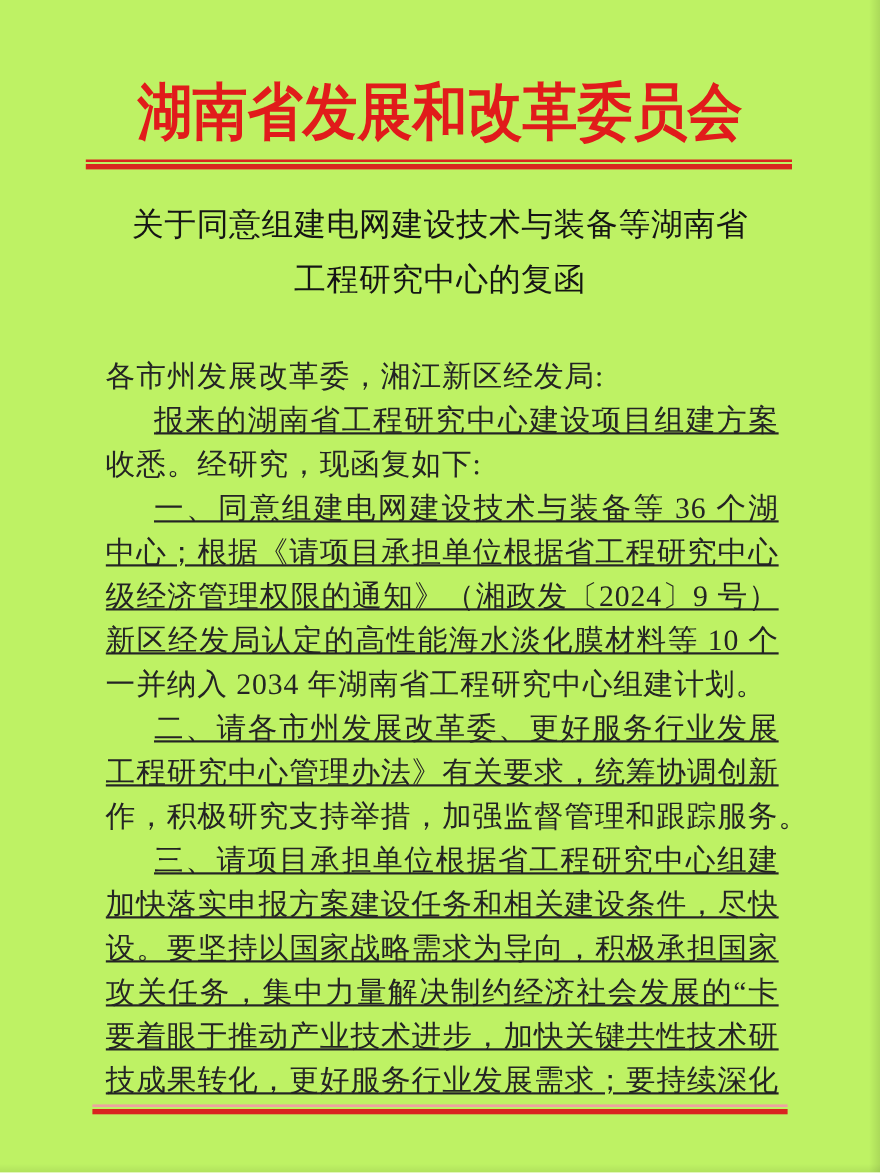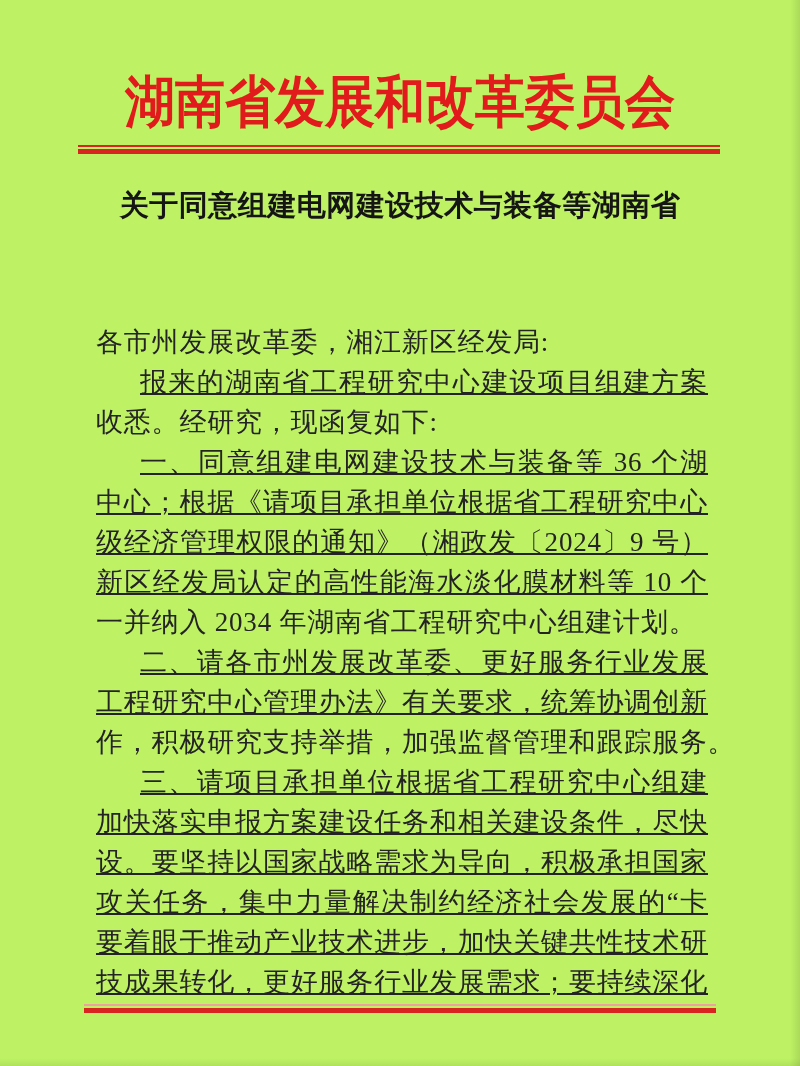--- a/index.html
+++ b/index.html
@@ -64,21 +64,21 @@
 
   .doc-title {
     position: absolute;
     top: 180px;
     left: 0;
     width: 100%;
     text-align: center;
     color: #151515;
     font-size: 29px;
     line-height: 50px;
-    font-weight: bold;
+    font-weight: normal;
     letter-spacing: 0.5px;
   }
 
   .body-text {
     position: absolute;
     top: 322px;
     left: 96px;
     width: 612px;
     color: #242424;
     font-size: 27px;
@@ -119,20 +119,21 @@
 <body>
 
 <div class="page">
 
   <div class="agency-header">湖南省发展和改革委员会</div>
 
   <div class="red-rule-top"></div>
 
   <div class="doc-title">
     <div>关于同意组建电网建设技术与装备等湖南省</div>
+    <div>工程研究中心的复函</div>
   </div>
 
   <div class="body-text">
     <div class="line">各市州发展改革委，湘江新区经发局:</div>
     <div class="line indent fill">报来的湖南省工程研究中心建设项目组建方案及相关文件</div>
     <div class="line">收悉。经研究，现函复如下:</div>
     <div class="line indent fill">一、同意组建电网建设技术与装备等 36 个湖南省工程研究</div>
     <div class="line fill">中心；根据《请项目承担单位根据省工程研究中心组建有关要求</div>
     <div class="line fill">级经济管理权限的通知》（湘政发〔2024〕9 号）要求，对湘江</div>
     <div class="line fill">新区经发局认定的高性能海水淡化膜材料等 10 个工程研究中心</div>

